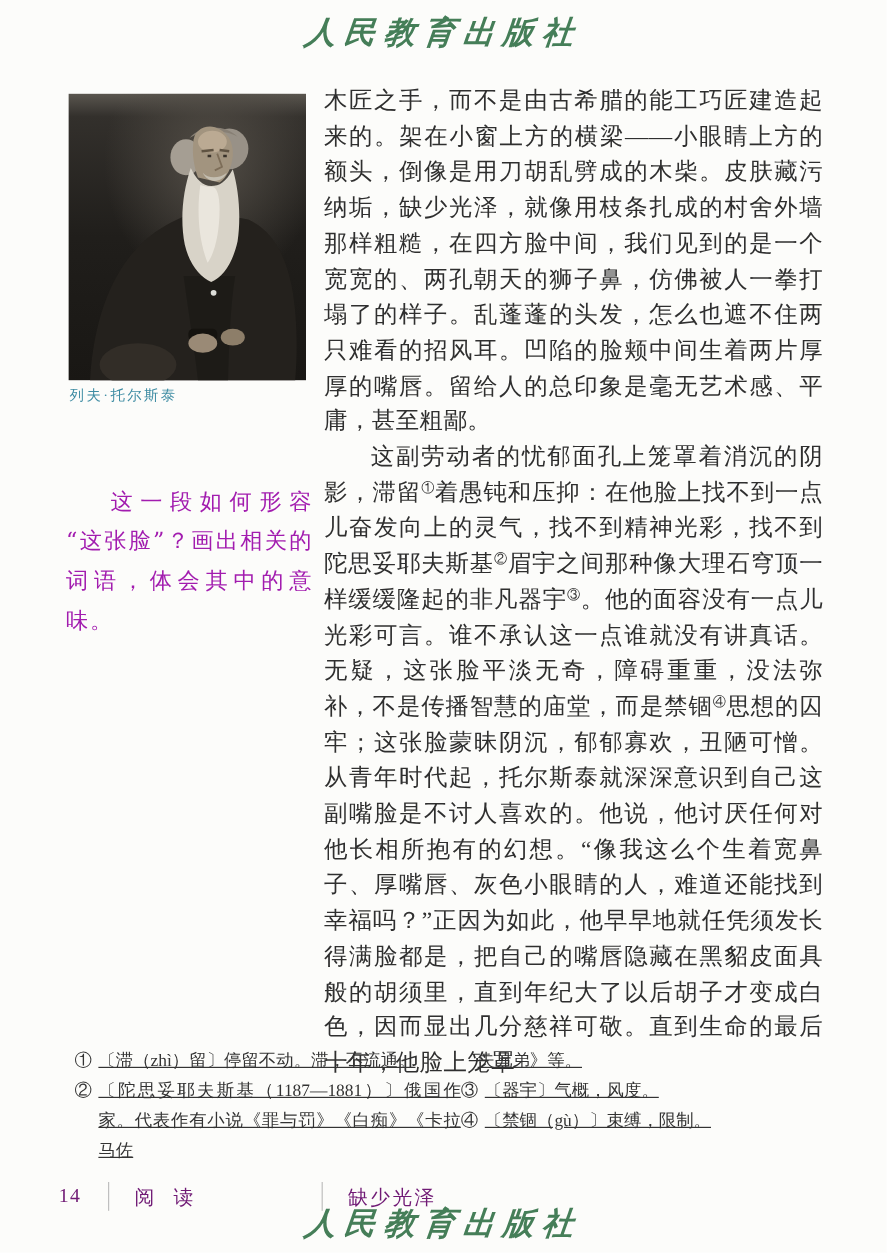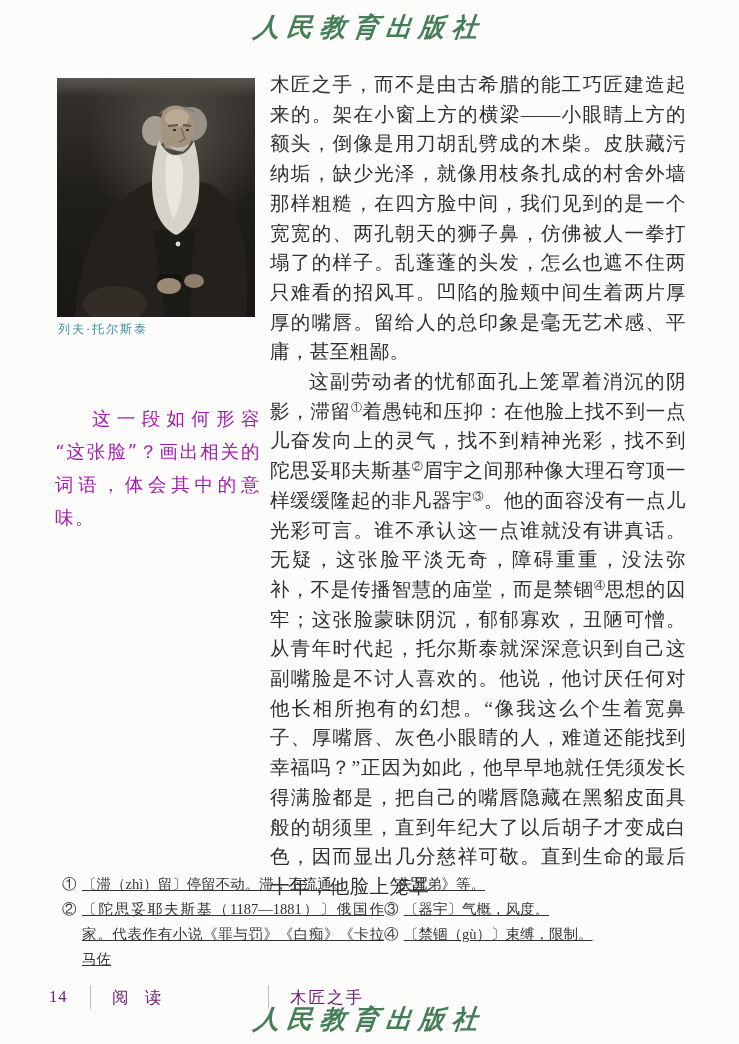--- a/index.html
+++ b/index.html
@@ -192,18 +192,18 @@
         <span class="fn-text">〔禁锢（gù）〕束缚，限制。</span>
       </div>
     </div>
   </div>
 
   <div class="footer">
     <span class="pageno">14</span>
     <span class="divider1"></span>
     <span class="section">阅 读</span>
     <span class="divider2"></span>
-    <span class="unit">木匠之手</span>
+    <span class="unit">缺少光泽</span>
   </div>
 
   <div class="logo logo-bottom">人民教育出版社</div>
 
 </div>
 
 </body></html>

